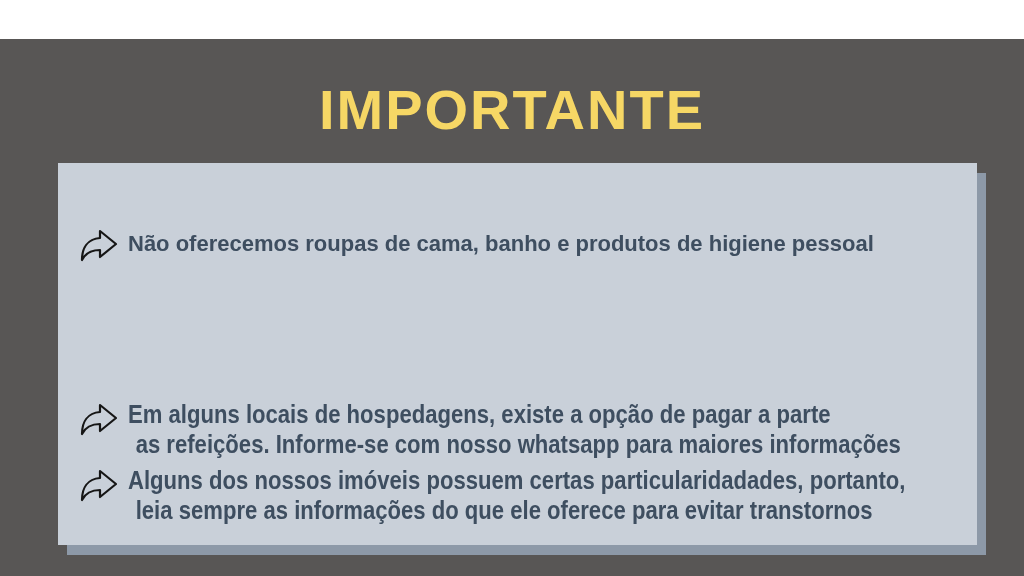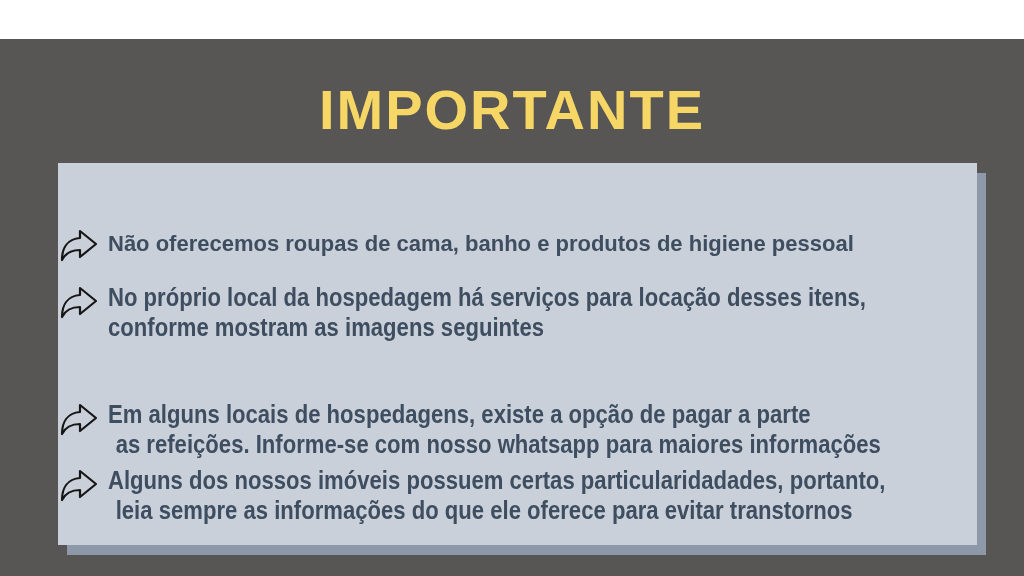--- a/index.html
+++ b/index.html
@@ -27,21 +27,21 @@
     position: absolute;
     left: 58px;
     top: 124px;
     width: 919px;
     height: 382px;
     background: #c9d0d9;
     box-shadow: 9px 10px 0 0 #8d99a8;
   }
   .bullet {
     position: absolute;
-    left: 0;
+    left: 20px;
     display: flex;
     align-items: flex-start;
   }
   .bullet .icon {
     flex: 0 0 auto;
     width: 42px;
     height: 36px;
     margin-top: 0;
   }
   .bullet .text {
@@ -79,29 +79,20 @@
 
     <div class="bullet b1 t-normal">
       <svg class="icon" viewBox="0 0 42 36">
         <path d="M22 11 L22 4 L38 17 L22 30 L22 23 C12.5 23 7.5 26 4 33 C4 21 9.5 12 22 11 Z" fill="none" stroke="#161616" stroke-width="2.2" stroke-linejoin="round"></path>
       </svg>
       <div class="text">
         <div class="line">Não oferecemos roupas de cama, banho e produtos de higiene pessoal</div>
       </div>
     </div>
 
-    <div class="bullet b2 t-cond">
-      <svg class="icon" viewBox="0 0 42 36">
-        <path d="M22 11 L22 4 L38 17 L22 30 L22 23 C12.5 23 7.5 26 4 33 C4 21 9.5 12 22 11 Z" fill="none" stroke="#161616" stroke-width="2.2" stroke-linejoin="round"></path>
-      </svg>
-      <div class="text">
-        <div class="line">No próprio local da hospedagem há serviços para locação desses itens,</div>
-        <div class="line">conforme mostram as imagens seguintes</div>
-      </div>
-    </div>
 
 
     <div class="bullet b4 t-cond">
       <svg class="icon" viewBox="0 0 42 36">
         <path d="M22 11 L22 4 L38 17 L22 30 L22 23 C12.5 23 7.5 26 4 33 C4 21 9.5 12 22 11 Z" fill="none" stroke="#161616" stroke-width="2.2" stroke-linejoin="round"></path>
       </svg>
       <div class="text">
         <div class="line">Em alguns locais de hospedagens, existe a opção de pagar a parte</div>
         <div class="line indent">as refeições. Informe-se com nosso whatsapp para maiores informações</div>
       </div>

